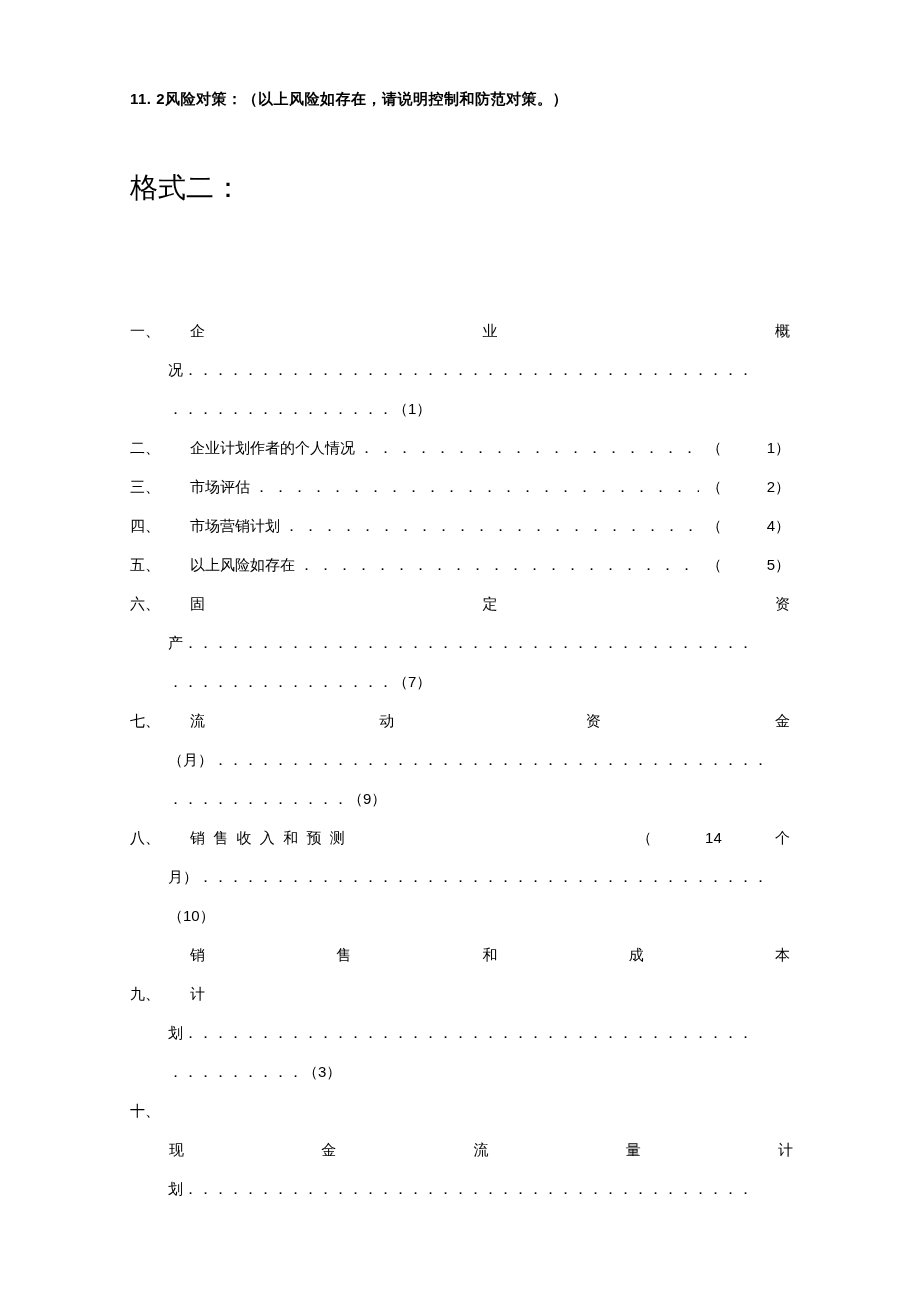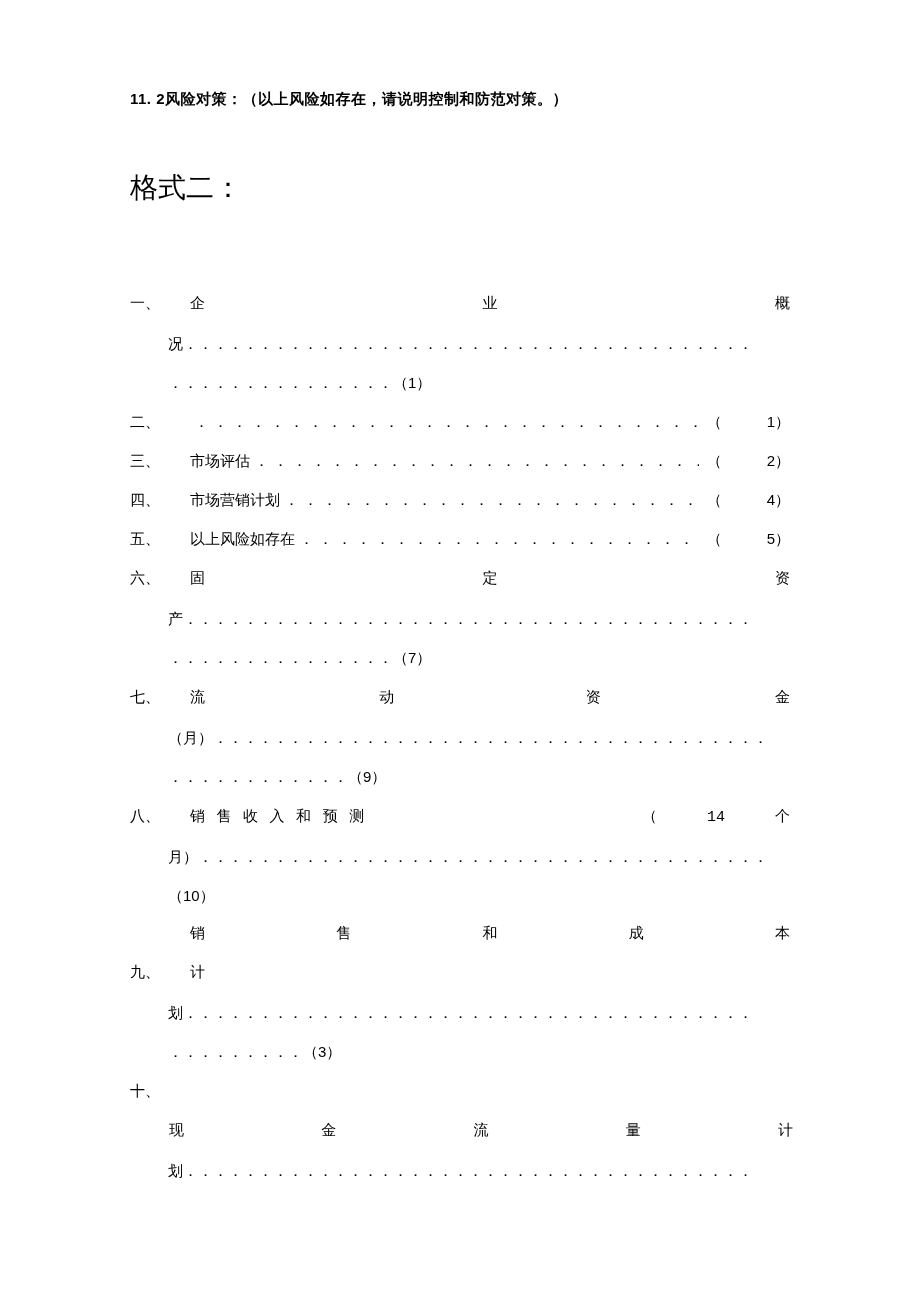--- a/index.html
+++ b/index.html
@@ -19,31 +19,31 @@
       font-size: 15px;
       font-weight: bold;
       font-family: "Microsoft YaHei", "SimHei", sans-serif;
       margin-bottom: 60px;
       letter-spacing: 0.5px;
     }
     .heading {
       font-size: 28px;
       font-weight: normal;
       font-family: "SimSun", "宋体", serif;
-      margin-bottom: 76px;
+      margin-bottom: 104px;
     }
     .toc-item {
       font-size: 15px;
       line-height: 2.6;
       font-family: "Microsoft YaHei", "SimHei", sans-serif;
     }
     .toc-item-justified {
       text-align: justify;
       text-align-last: justify;
-      font-family: Liberation Mono, monospace;
+      font-family: Liberation Sans, sans-serif;
     }
     .toc-continuation {
       padding-left: 38px;
       font-size: 15px;
       line-height: 2.6;
       font-family: "Microsoft YaHei", "SimHei", sans-serif;
     }
     .toc-dotted {
       display: flex;
       align-items: baseline;
@@ -77,20 +77,21 @@
 <div class="heading">格式二：</div>
 
 <div class="toc-item">
   <span style="display:inline-block;width:60px;">一、</span><span class="toc-item-justified" style="display:inline-block;width:calc(100% - 60px);">企　　　　　　　　　　　　　　　　业　　　　　　　　　　　　　　　　概</span>
 </div>
 <div class="toc-continuation">况．．．．．．．．．．．．．．．．．．．．．．．．．．．．．．．．．．．．．．</div>
 <div class="toc-continuation">．．．．．．．．．．．．．．．（1）</div>
 
 <div class="toc-dotted">
   <span class="toc-num">二、</span>
+  <span class="toc-label">企业计划作者的个人情况</span>
   <span class="toc-dots">．．．．．．．．．．．．．．．．．．．．．．．．．．．．．．．．．．．．．．</span>
   <span class="toc-page">（　　　1）</span>
 </div>
 
 <div class="toc-dotted">
   <span class="toc-num">三、</span>
   <span class="toc-label">市场评估</span>
   <span class="toc-dots">．．．．．．．．．．．．．．．．．．．．．．．．．．．．．．．．．．．．．．．．．．．．．．．．．．．</span>
   <span class="toc-page">（　　　2）</span>
 </div>

